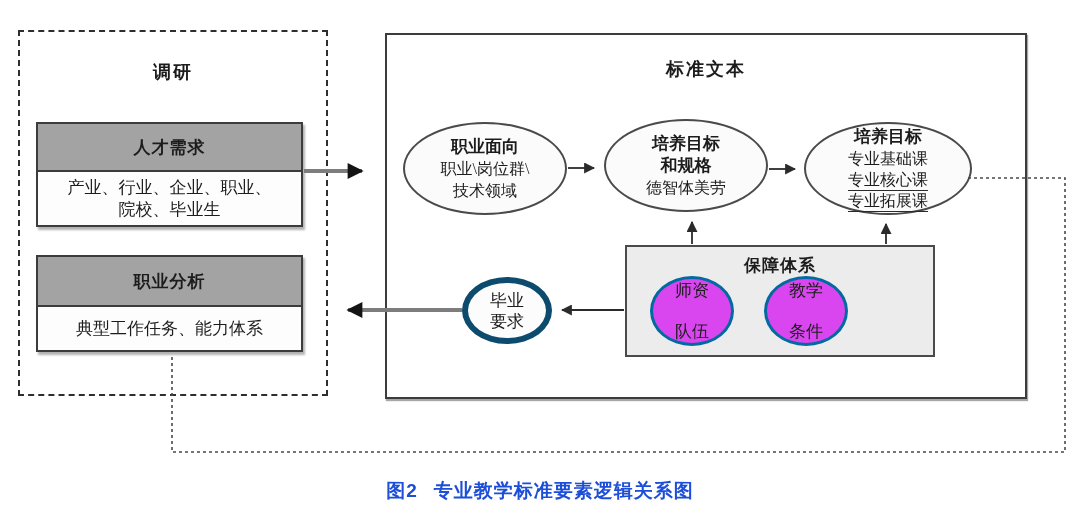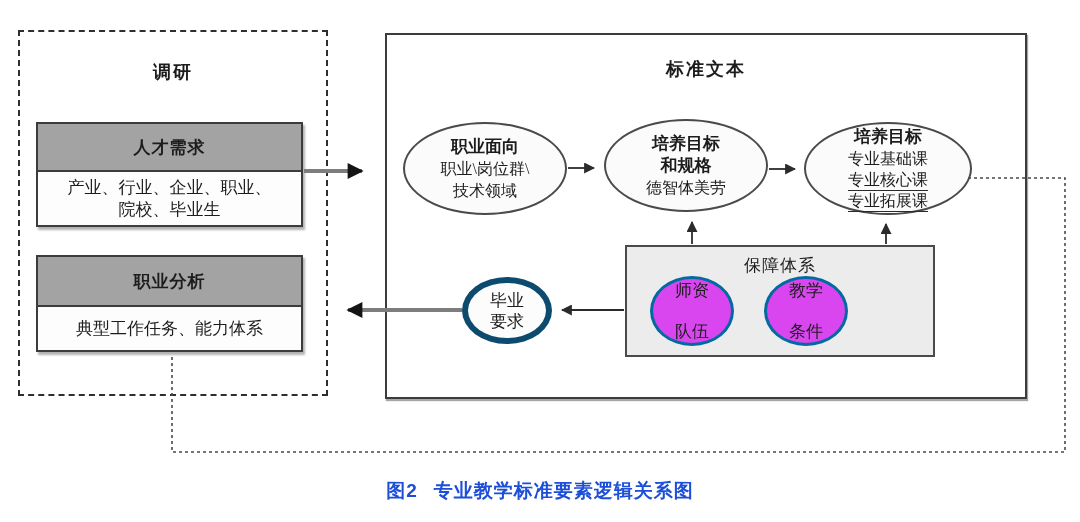--- a/index.html
+++ b/index.html
@@ -34,21 +34,21 @@
   .objective-ellipse{left:604px;top:119px;width:164px;height:93px;}
   .course-ellipse{left:804px;top:122px;width:168px;height:93px;}
   .el-title{font-weight:bold;font-size:17px;line-height:22px;}
   .el-body{font-family:"Liberation Serif",serif;font-size:16px;line-height:22px;}
   .underlined{border-bottom:1.5px solid #2b2b2b;line-height:20px;}
   .graduation-ellipse{left:462px;top:277px;width:90px;height:67px;border:6px solid #0c4a6e;
     font-family:Liberation Serif, serif;font-size:17px;line-height:21px;background:#fcfcfc;align-items:center;}
   
   .guarantee-box{left:625px;top:245px;width:310px;height:112px;background:#ececec;
     border:2px solid #4a4a4a;box-sizing:border-box;}
-  .guarantee-title{left:625px;top:254px;width:310px;text-align:center;font-weight:normal;font-size:17px;letter-spacing:1px;}
+  .guarantee-title{left:625px;top:254px;width:310px;text-align:center;font-weight:bold;font-size:17px;letter-spacing:1px;}
   .small-ellipse{border:3px solid #0369a1;background:#d946ef;
     font-family:"Liberation Serif",serif;font-size:17px;line-height:21px;gap:20px;}
   .staff-ellipse{left:650px;top:276px;width:84px;height:70px;}
   .condition-ellipse{left:764px;top:276px;width:84px;height:70px;}
   
   .connectors{left:0;top:0;width:1080px;height:522px;pointer-events:none;}
   
   .caption{left:0;top:478px;width:1080px;text-align:center;font-weight:bold;font-size:19px;letter-spacing:1px;color:#1d4ed8;}
   .caption .cap-prefix{margin-right:16px;}
 </style>

